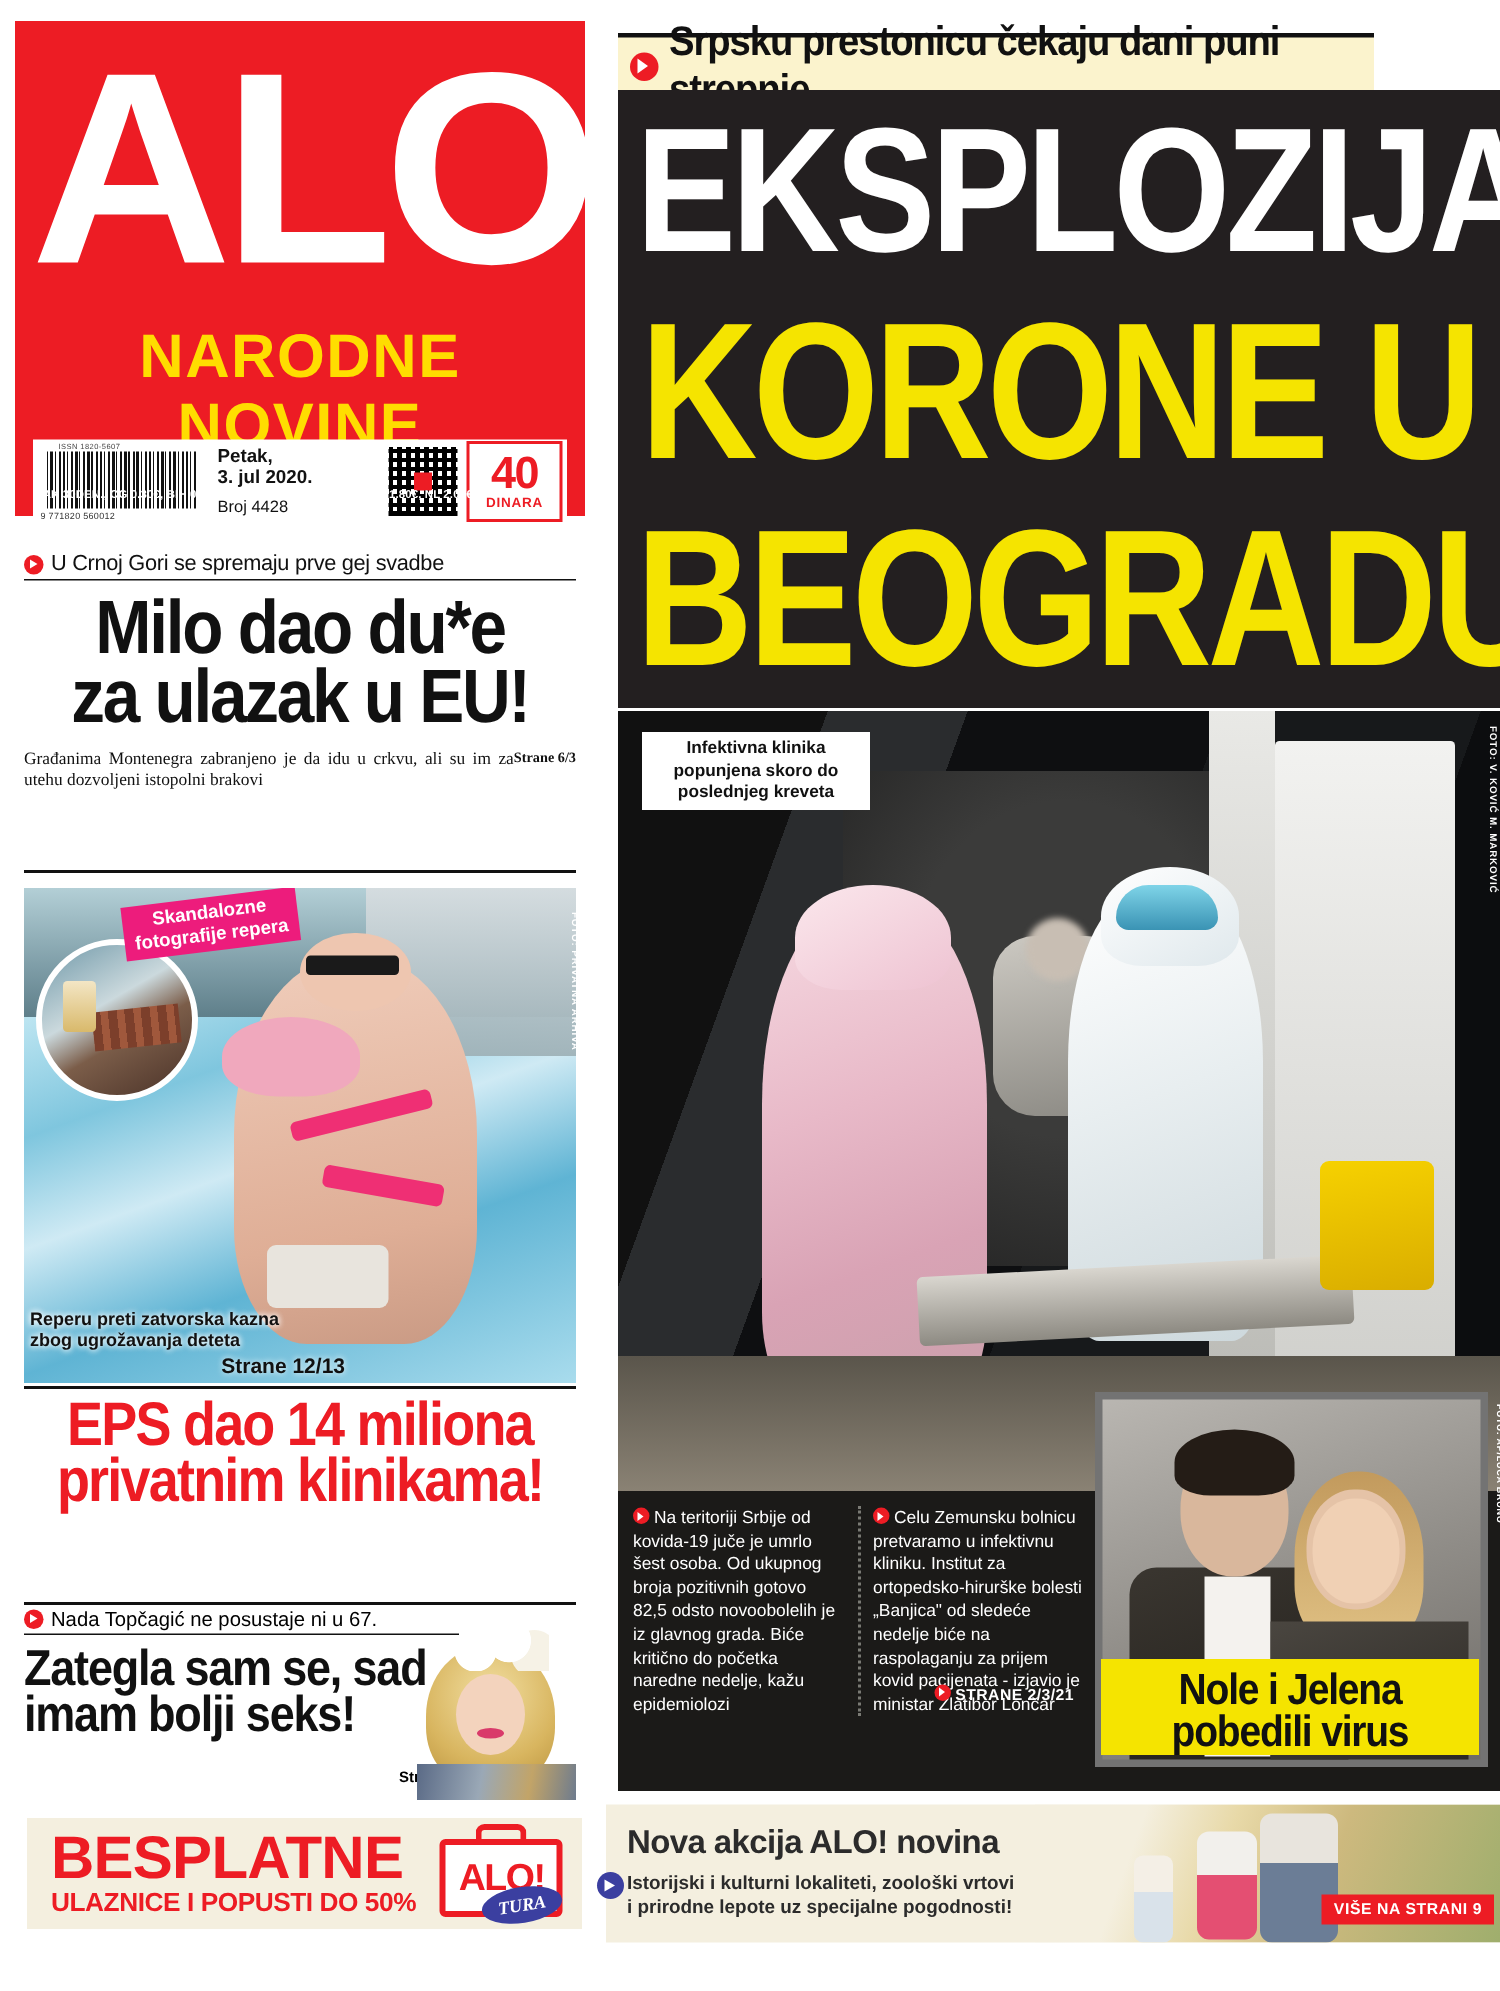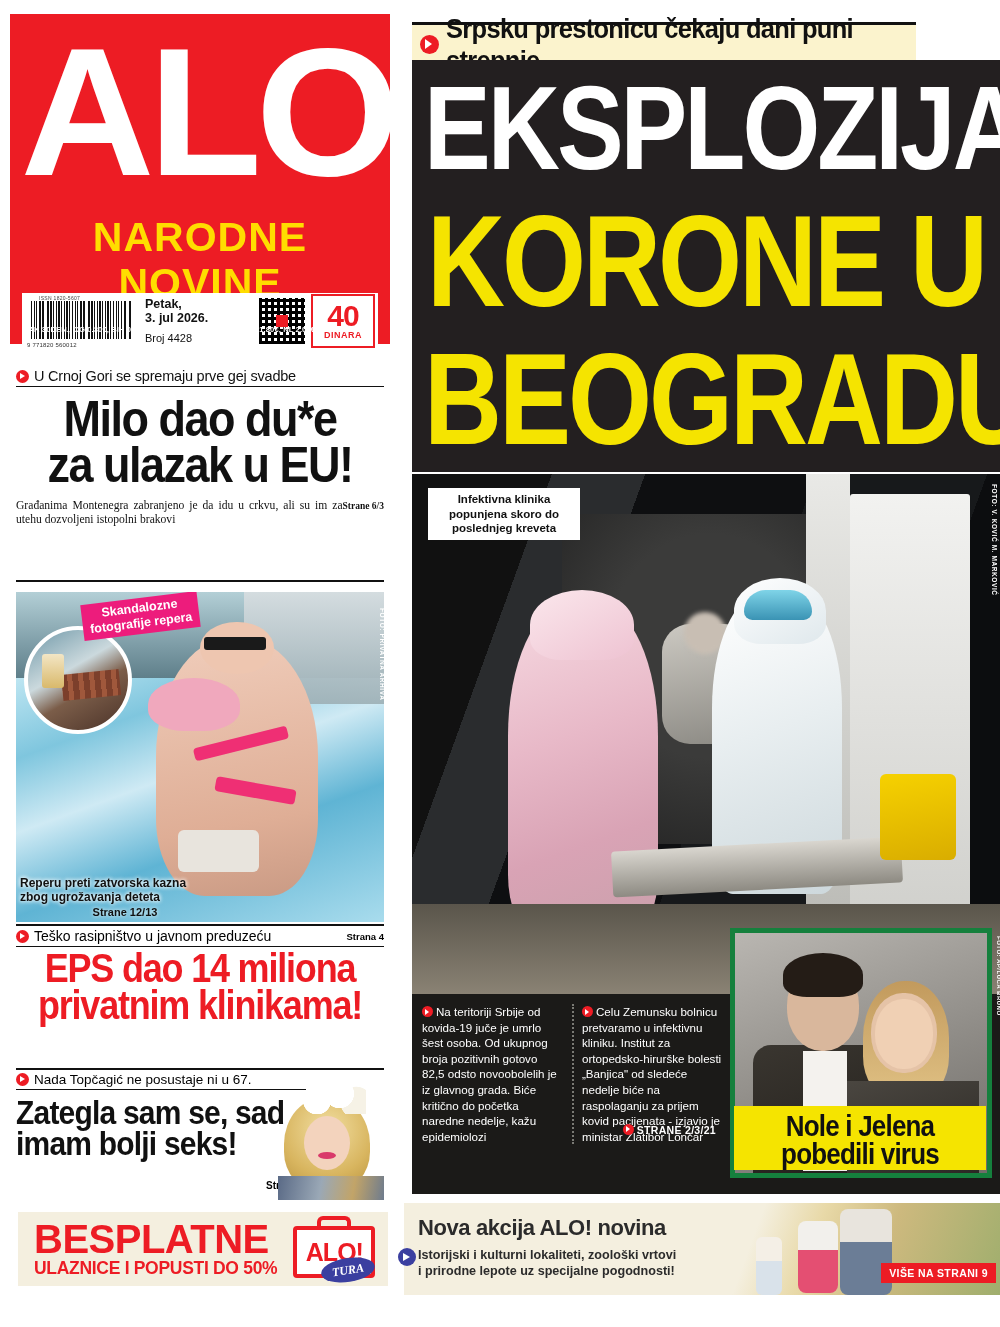--- a/index.html
+++ b/index.html
@@ -97,21 +97,21 @@
      font-weight:bold;font-size:12.5px;line-height:15px;padding:3px 7px;
      transform:rotate(-7deg);text-align:center;}
   #rasta-photo-credit{position:absolute;right:-2px;top:16px;font-size:6.5px;font-weight:bold;
      color:#fff;writing-mode:vertical-rl;letter-spacing:.6px;}
   #rasta-text{position:absolute;left:4px;bottom:4px;width:210px;}
   #rasta-head .hl{font-weight:bold;font-size:33px;line-height:33px;color:#111;
      letter-spacing:-1px;transform:scaleY(1.12);transform-origin:left top;
      text-shadow:0 0 5px #fff,0 0 5px #fff,0 0 8px #fff;}
   #rasta-sub{margin-top:11px;font-weight:bold;font-size:12px;line-height:14px;color:#111;
      text-shadow:0 0 4px #fff,0 0 4px #fff;}
-  #rasta-pg{font-weight:bold;font-size:11px;color:#111;text-align:center;margin-top:2px;
+  #rasta-pg{font-weight:bold;font-size:14px;color:#111;text-align:right;margin-top:2px;
      text-shadow:0 0 4px #fff;}
 
   #rule-2{position:absolute;left:16px;top:924px;width:368px;height:2px;background:#111;}
 
   
   #story-eps{position:absolute;left:16px;top:928px;width:368px;}
   #eps-kicker-row{display:flex;align-items:center;gap:5px;border-bottom:1.5px solid #111;padding-bottom:2px;}
   #eps-kicker-row .kick-txt{font-size:14px;flex:1;}
   #eps-kicker-row .pg{font-size:9.5px;font-weight:bold;}
   #eps-head .hl{font-weight:bold;font-size:36px;line-height:37px;color:#ed1c24;
@@ -222,21 +222,21 @@
   #bottom-strip{position:absolute;left:8px;top:994px;width:588px;height:200px;background:#1b1a18;}
   .bcol{position:absolute;top:10px;width:138px;color:#fff;font-size:11.6px;line-height:15.6px;}
   #bcol1{left:10px;}
   #bcol2{left:160px;border-left:2px dotted #7a7a74;padding-left:8px;width:140px;}
   .bcol .arrowdot{width:11px;height:11px;flex:0 0 11px;vertical-align:-1px;margin-right:3px;}
   .bcol .arrowdot:after{left:3px;top:2.5px;border-left:4.5px solid #fff;
      border-top:3px solid transparent;border-bottom:3px solid transparent;}
   #strane-line{position:absolute;right:6px;bottom:6px;font-weight:bold;font-size:10.5px;
      color:#fff;letter-spacing:.3px;}
   #nole-box{position:absolute;left:318px;top:-66px;width:262px;height:250px;
-     background:#15803d;padding:7px;box-sizing:border-box;}
+     background:#737373;padding:7px;box-sizing:border-box;}
   #nole-photo{position:absolute;left:5px;top:5px;width:252px;height:240px;overflow:hidden;
      background:linear-gradient(160deg,#b9b6b1,#8f8c87 55%,#6f6c68);}
   #nole-photo .m-head{position:absolute;left:52px;top:30px;width:72px;height:88px;
      background:#d9b79c;border-radius:48%;}
   #nole-photo .m-hair{position:absolute;left:48px;top:20px;width:80px;height:44px;
      background:#241c16;border-radius:50% 50% 30% 30%;}
   #nole-photo .m-body{position:absolute;left:18px;top:112px;width:146px;height:130px;
      background:linear-gradient(160deg,#3a3630,#211e1a);border-radius:18px 18px 0 0;}
   #nole-photo .m-shirt{position:absolute;left:68px;top:118px;width:44px;height:120px;
      background:#f4f2ee;}
@@ -288,21 +288,21 @@
     <div id="narodne-novine">NARODNE NOVINE</div>
 
     <div id="info-strip">
       <div id="barcode-wrap">
         <div id="issn">ISSN 1820-5607</div>
         <div id="barcode"></div>
         <div id="barcode-num">9 771820 560012</div>
       </div>
       <div id="issue-date">
         <div class="d1">Petak,</div>
-        <div class="d2">3. jul 2026.</div>
+        <div class="d2">3. jul 2020.</div>
         <div class="d3">Broj 4428</div>
       </div>
       <div id="qr"></div>
       <div id="price-box">
         <div id="price-num">40</div>
         <div id="price-cur">DINARA</div>
       </div>
     </div>
     <div id="price-line">MAK 30DEN., CG 0.30€, BIH 0.50KM, GR 1.20€, CH 3.00 CHF, EU 1.80€, NL 2.00€</div>
   </div>
@@ -351,25 +351,20 @@
         <div>Reperu preti zatvorska kazna</div>
         <div>zbog ugrožavanja deteta</div>
       </div>
       <div id="rasta-pg">Strane 12/13</div>
     </div>
   </div>
 
   <div id="rule-2"></div>
 
   <div id="story-eps">
-    <div id="eps-kicker-row">
-      <span class="arrowdot"></span>
-      <span class="kick-txt">Teško rasipništvo u javnom preduzeću</span>
-      <span class="pg">Strana 4</span>
-    </div>
     <div id="eps-head">
       <div class="hl">EPS dao 14 miliona</div>
       <div class="hl">privatnim klinikama!</div>
     </div>
   </div>
 
   <div id="rule-3"></div>
 
   <div id="story-nada">
     <div id="nada-kicker">

